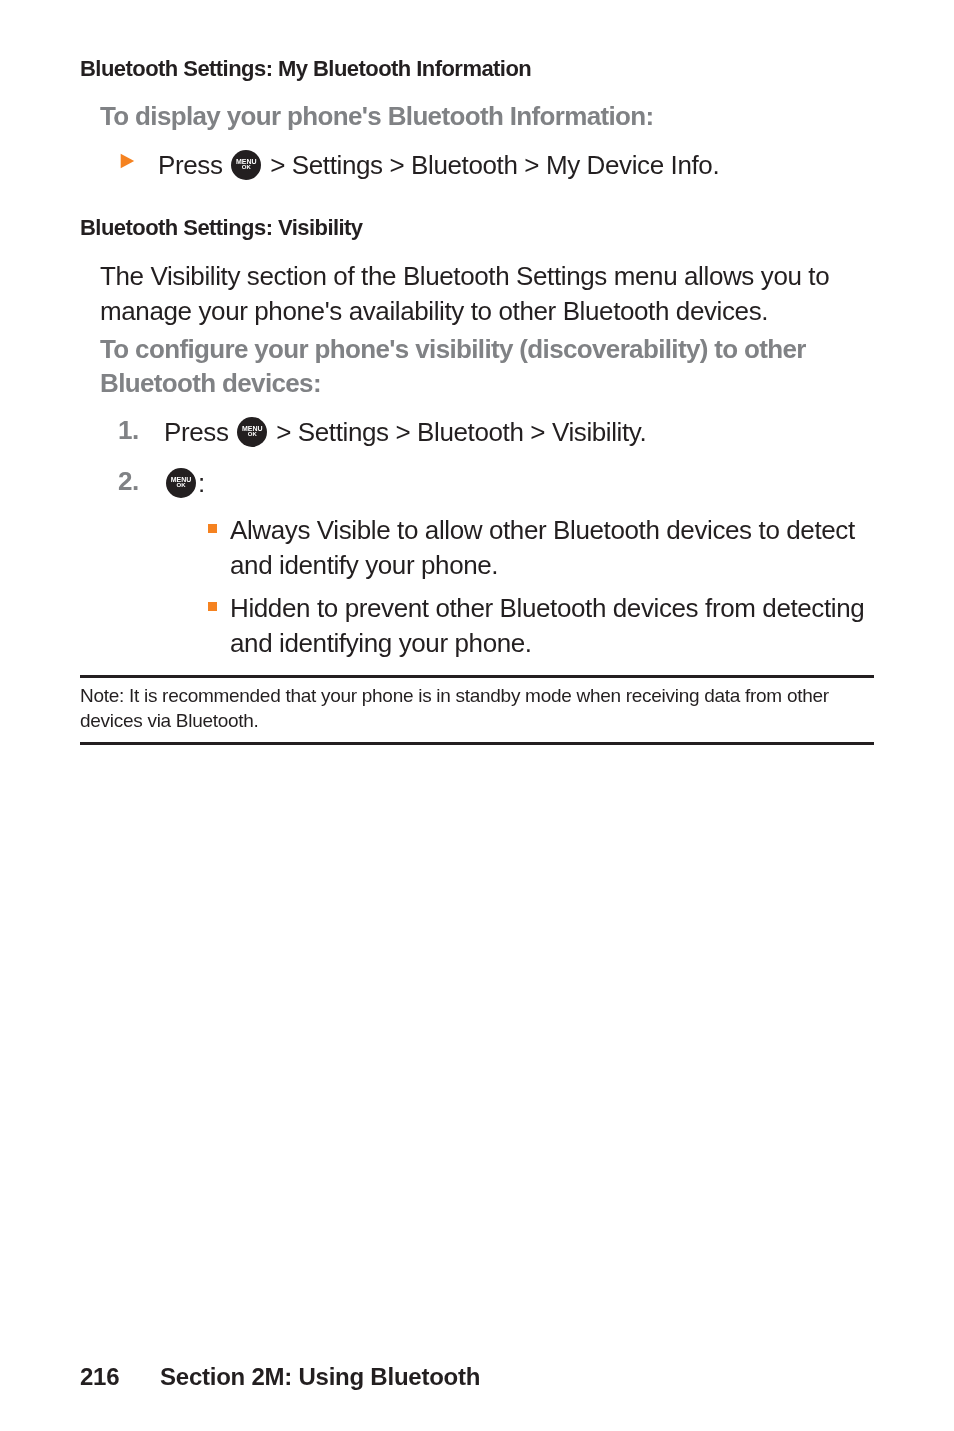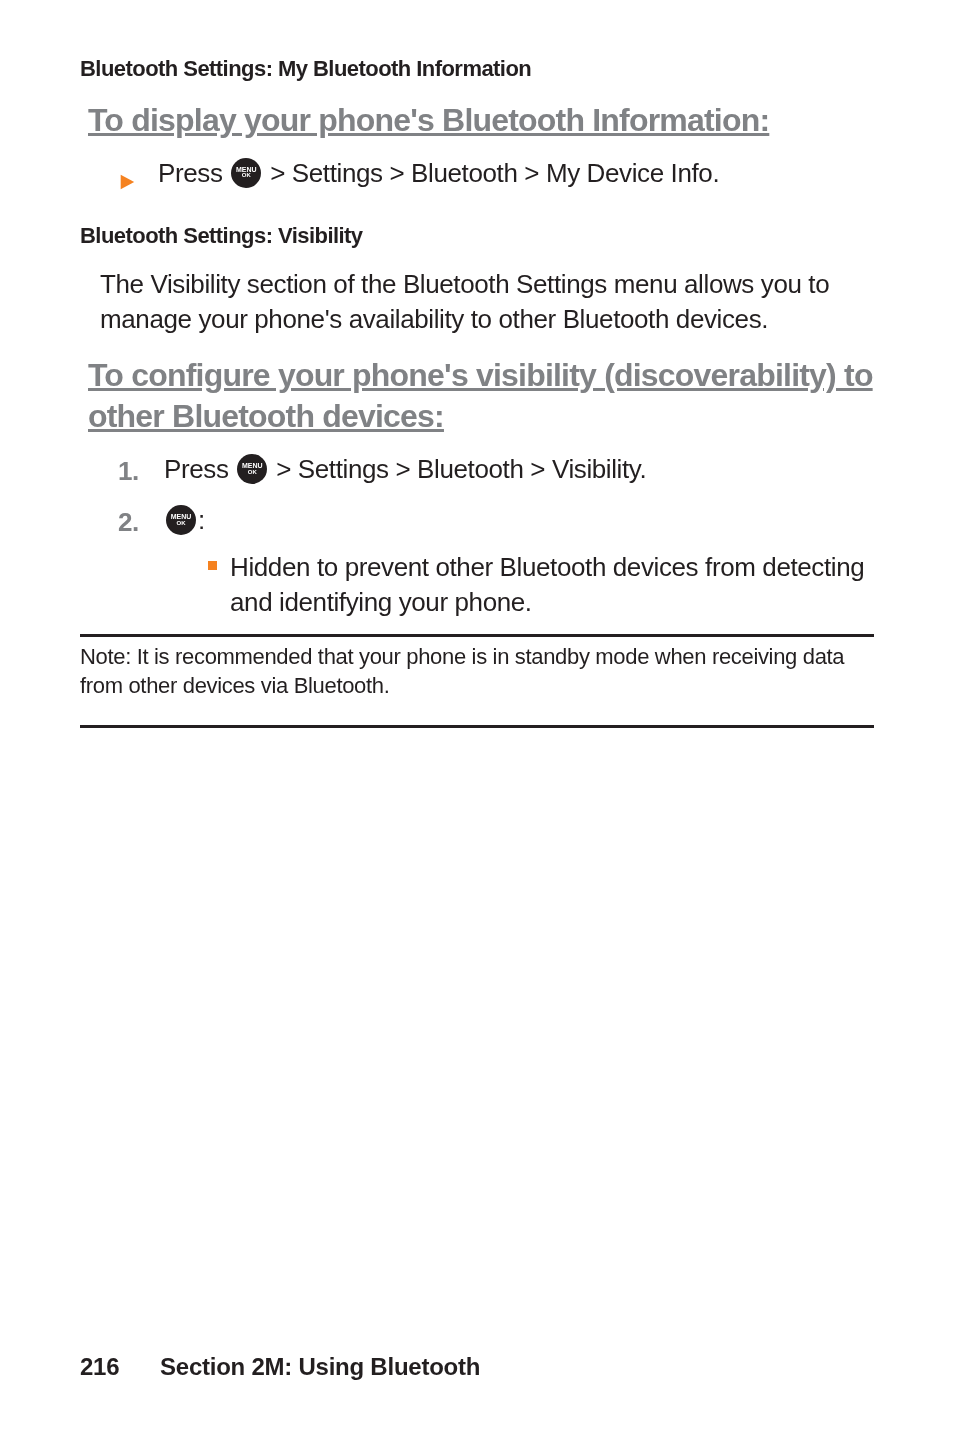--- a/index.html
+++ b/index.html
@@ -21,39 +21,38 @@
       font-size: 22px;
       font-weight: 700;
       letter-spacing: -0.025em;
       margin-top: 8px;
       margin-bottom: 18px;
     }
     h1.second {
       margin-top: 32px;
     }
     .subhead {
-      font-size: 32px;
+      font-size: 26px;
       font-weight: 700;
       color: #808285;
       letter-spacing: -0.025em;
-      margin-left: 8px;
+      margin-left: 20px;
       margin-bottom: 14px;
       line-height: 1.3;
-      text-decoration: underline;
     }
     .body-para {
       font-size: 26px;
       line-height: 1.35;
       margin-left: 20px;
-      margin-bottom: 18px;
+      margin-bottom: 4px;
       letter-spacing: -0.015em;
     }
     .instruction-line {
       display: flex;
-      align-items: flex-end;
+      align-items: flex-start;
       margin-left: 38px;
       margin-bottom: 12px;
       font-size: 26px;
       letter-spacing: -0.015em;
     }
     .play-bullet {
       flex: 0 0 auto;
       width: 40px;
       padding-top: 4px;
     }
@@ -129,29 +128,29 @@
       line-height: 0.9;
       text-align: center;
       letter-spacing: 0;
     }
     .menu-ok-icon .t .l1 { display: block; }
     .menu-ok-icon .t .l2 { display: block; font-size: 6px; }
     .bold { font-weight: 400; }
     .note-block {
       border-top: 3px solid #231f20;
       border-bottom: 3px solid #231f20;
-      padding: 6px 0 24px 0;
+      padding: 6px 0 8px 0;
       margin-top: 14px;
-      font-size: 22px;
+      font-size: 19px;
       line-height: 1.3;
       letter-spacing: -0.015em;
     }
     .footer {
       position: absolute;
-      bottom: 50px;
+      bottom: 40px;
       left: 80px;
       font-size: 24px;
       font-weight: 700;
       letter-spacing: -0.01em;
     }
     .footer .pn { display: inline-block; width: 80px; }
   </style>
 </head>
 <body>
 
@@ -207,20 +206,26 @@
         </span><span>:</span>
     </div>
   </div>
 </div>
 
 <div class="sub-bullets">
   <div class="sub-bullet-item">
     <div class="sq-bullet">
         <span></span>
       </div>
+    <div class="content"><span class="bold">Always Visible</span><span> to allow other Bluetooth devices to detect and identify your phone.</span></div>
+  </div>
+  <div class="sub-bullet-item">
+    <div class="sq-bullet">
+        <span></span>
+      </div>
     <div class="content"><span class="bold">Hidden</span><span> to prevent other Bluetooth devices from detecting and identifying your phone.</span></div>
   </div>
 </div>
 
 <div class="note-block">
   <span class="bold">Note:</span><span> It is recommended that your phone is in standby mode when receiving data from other devices via Bluetooth.</span>
 </div>
 
 <div class="footer">
   <span class="pn">216</span><span>Section 2M: Using Bluetooth</span>

